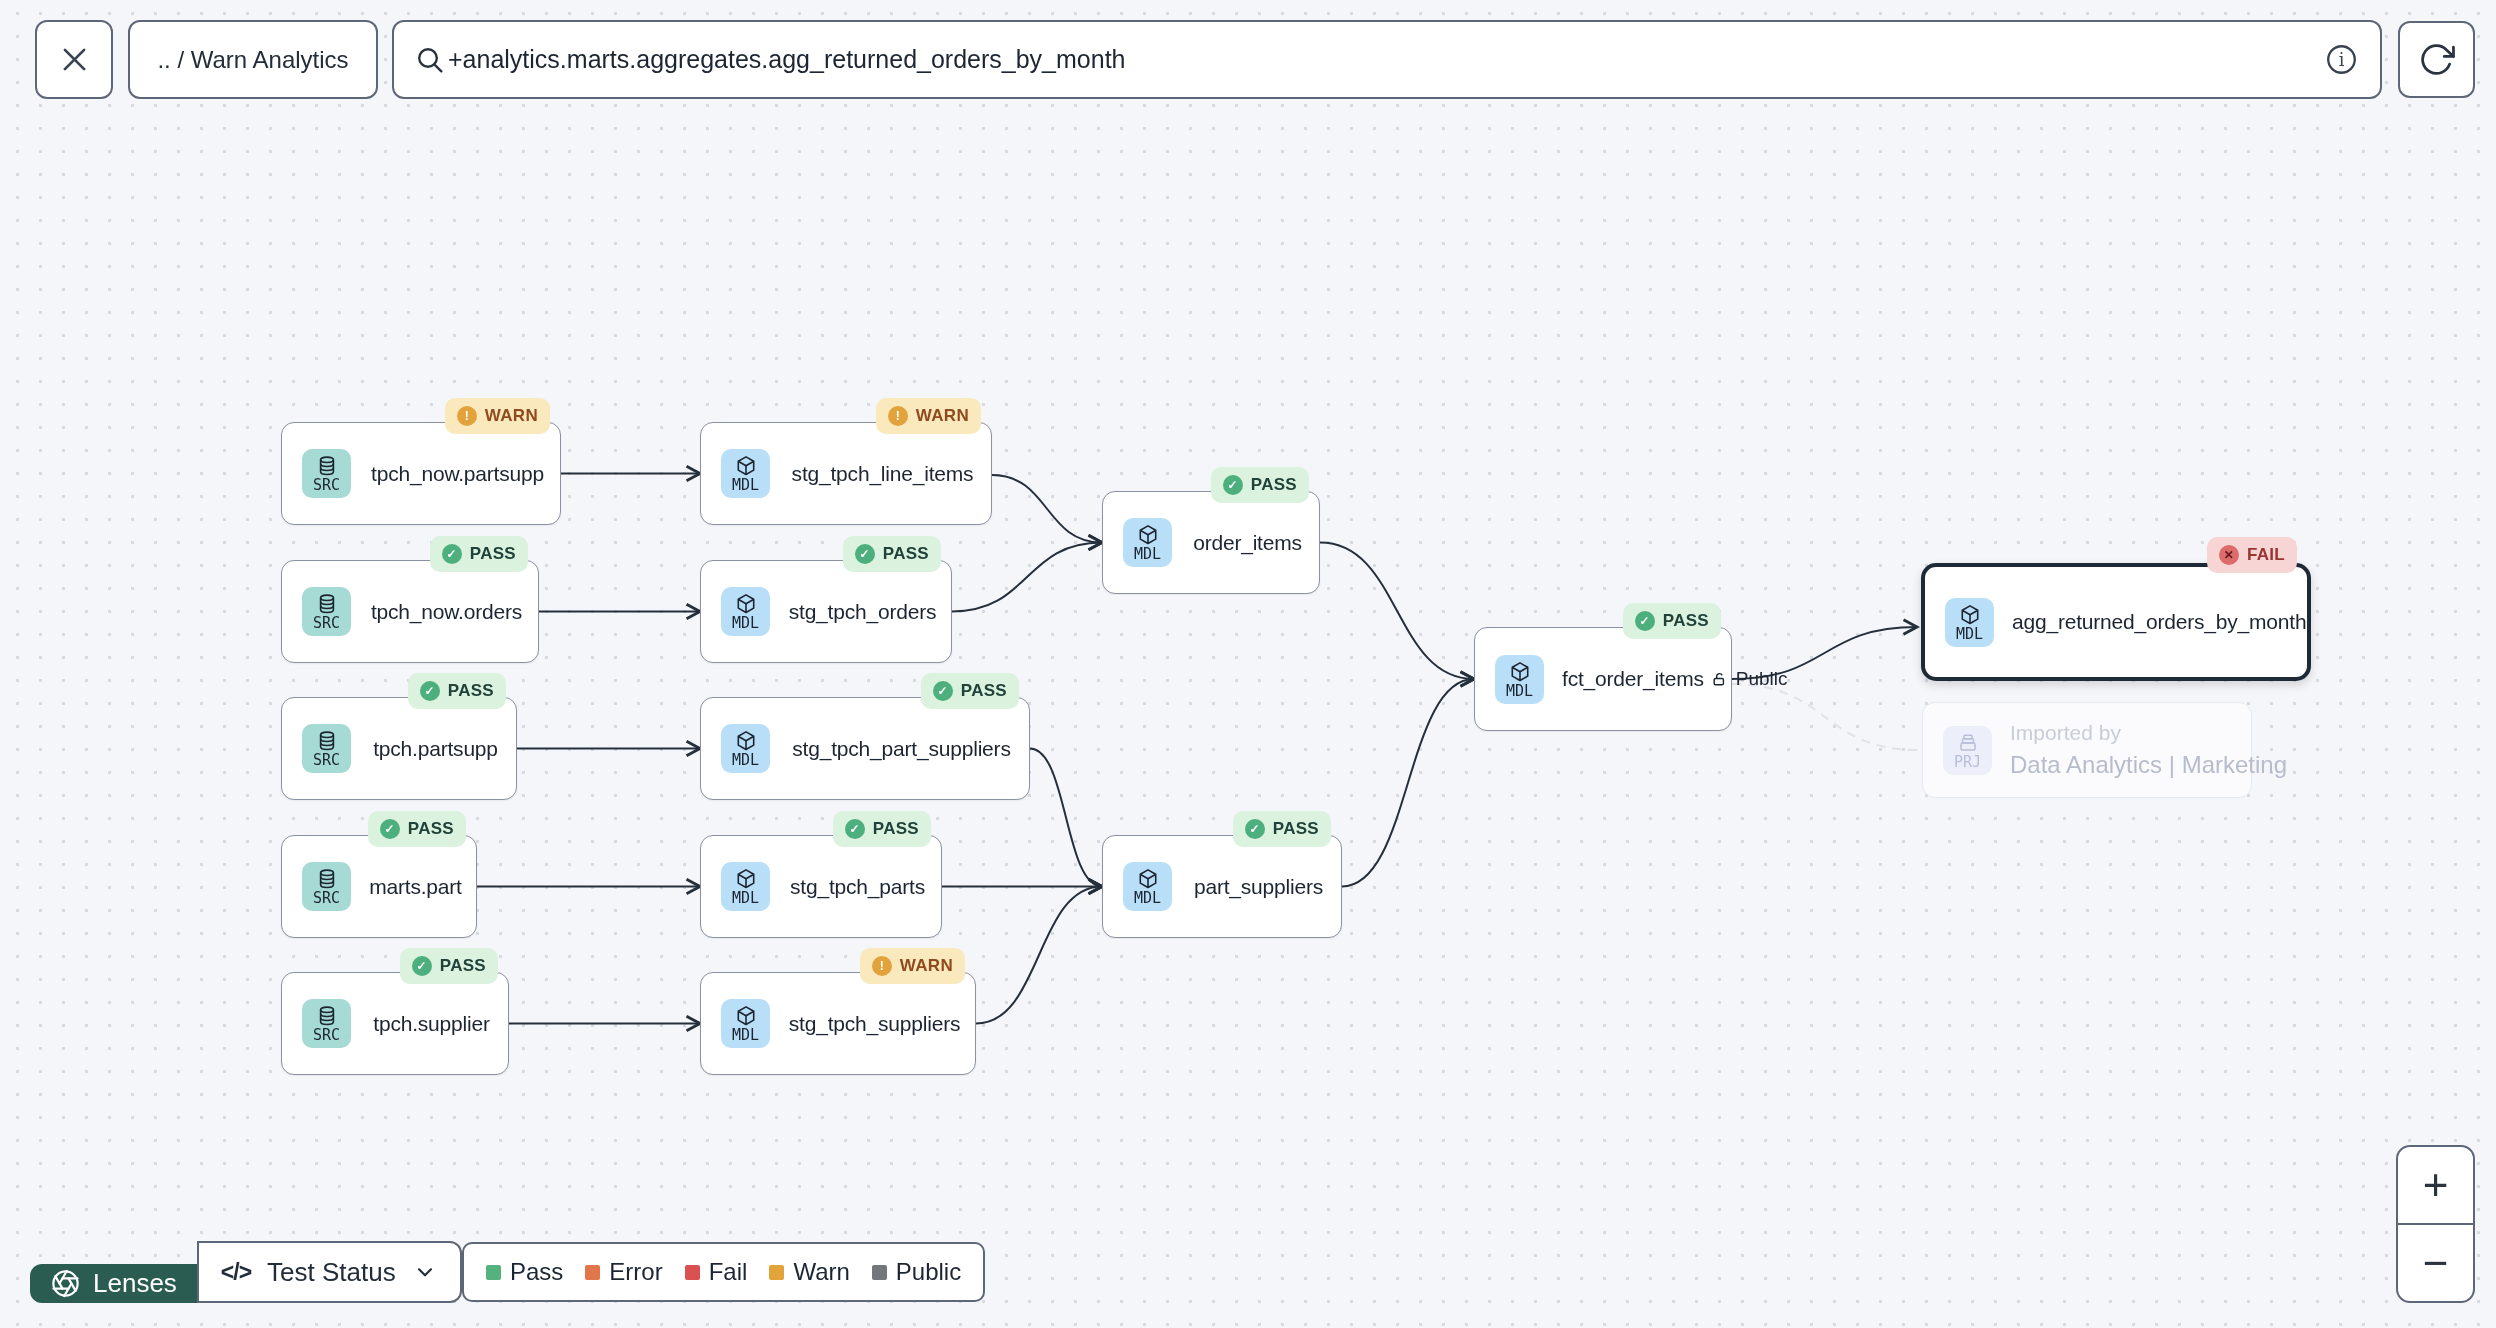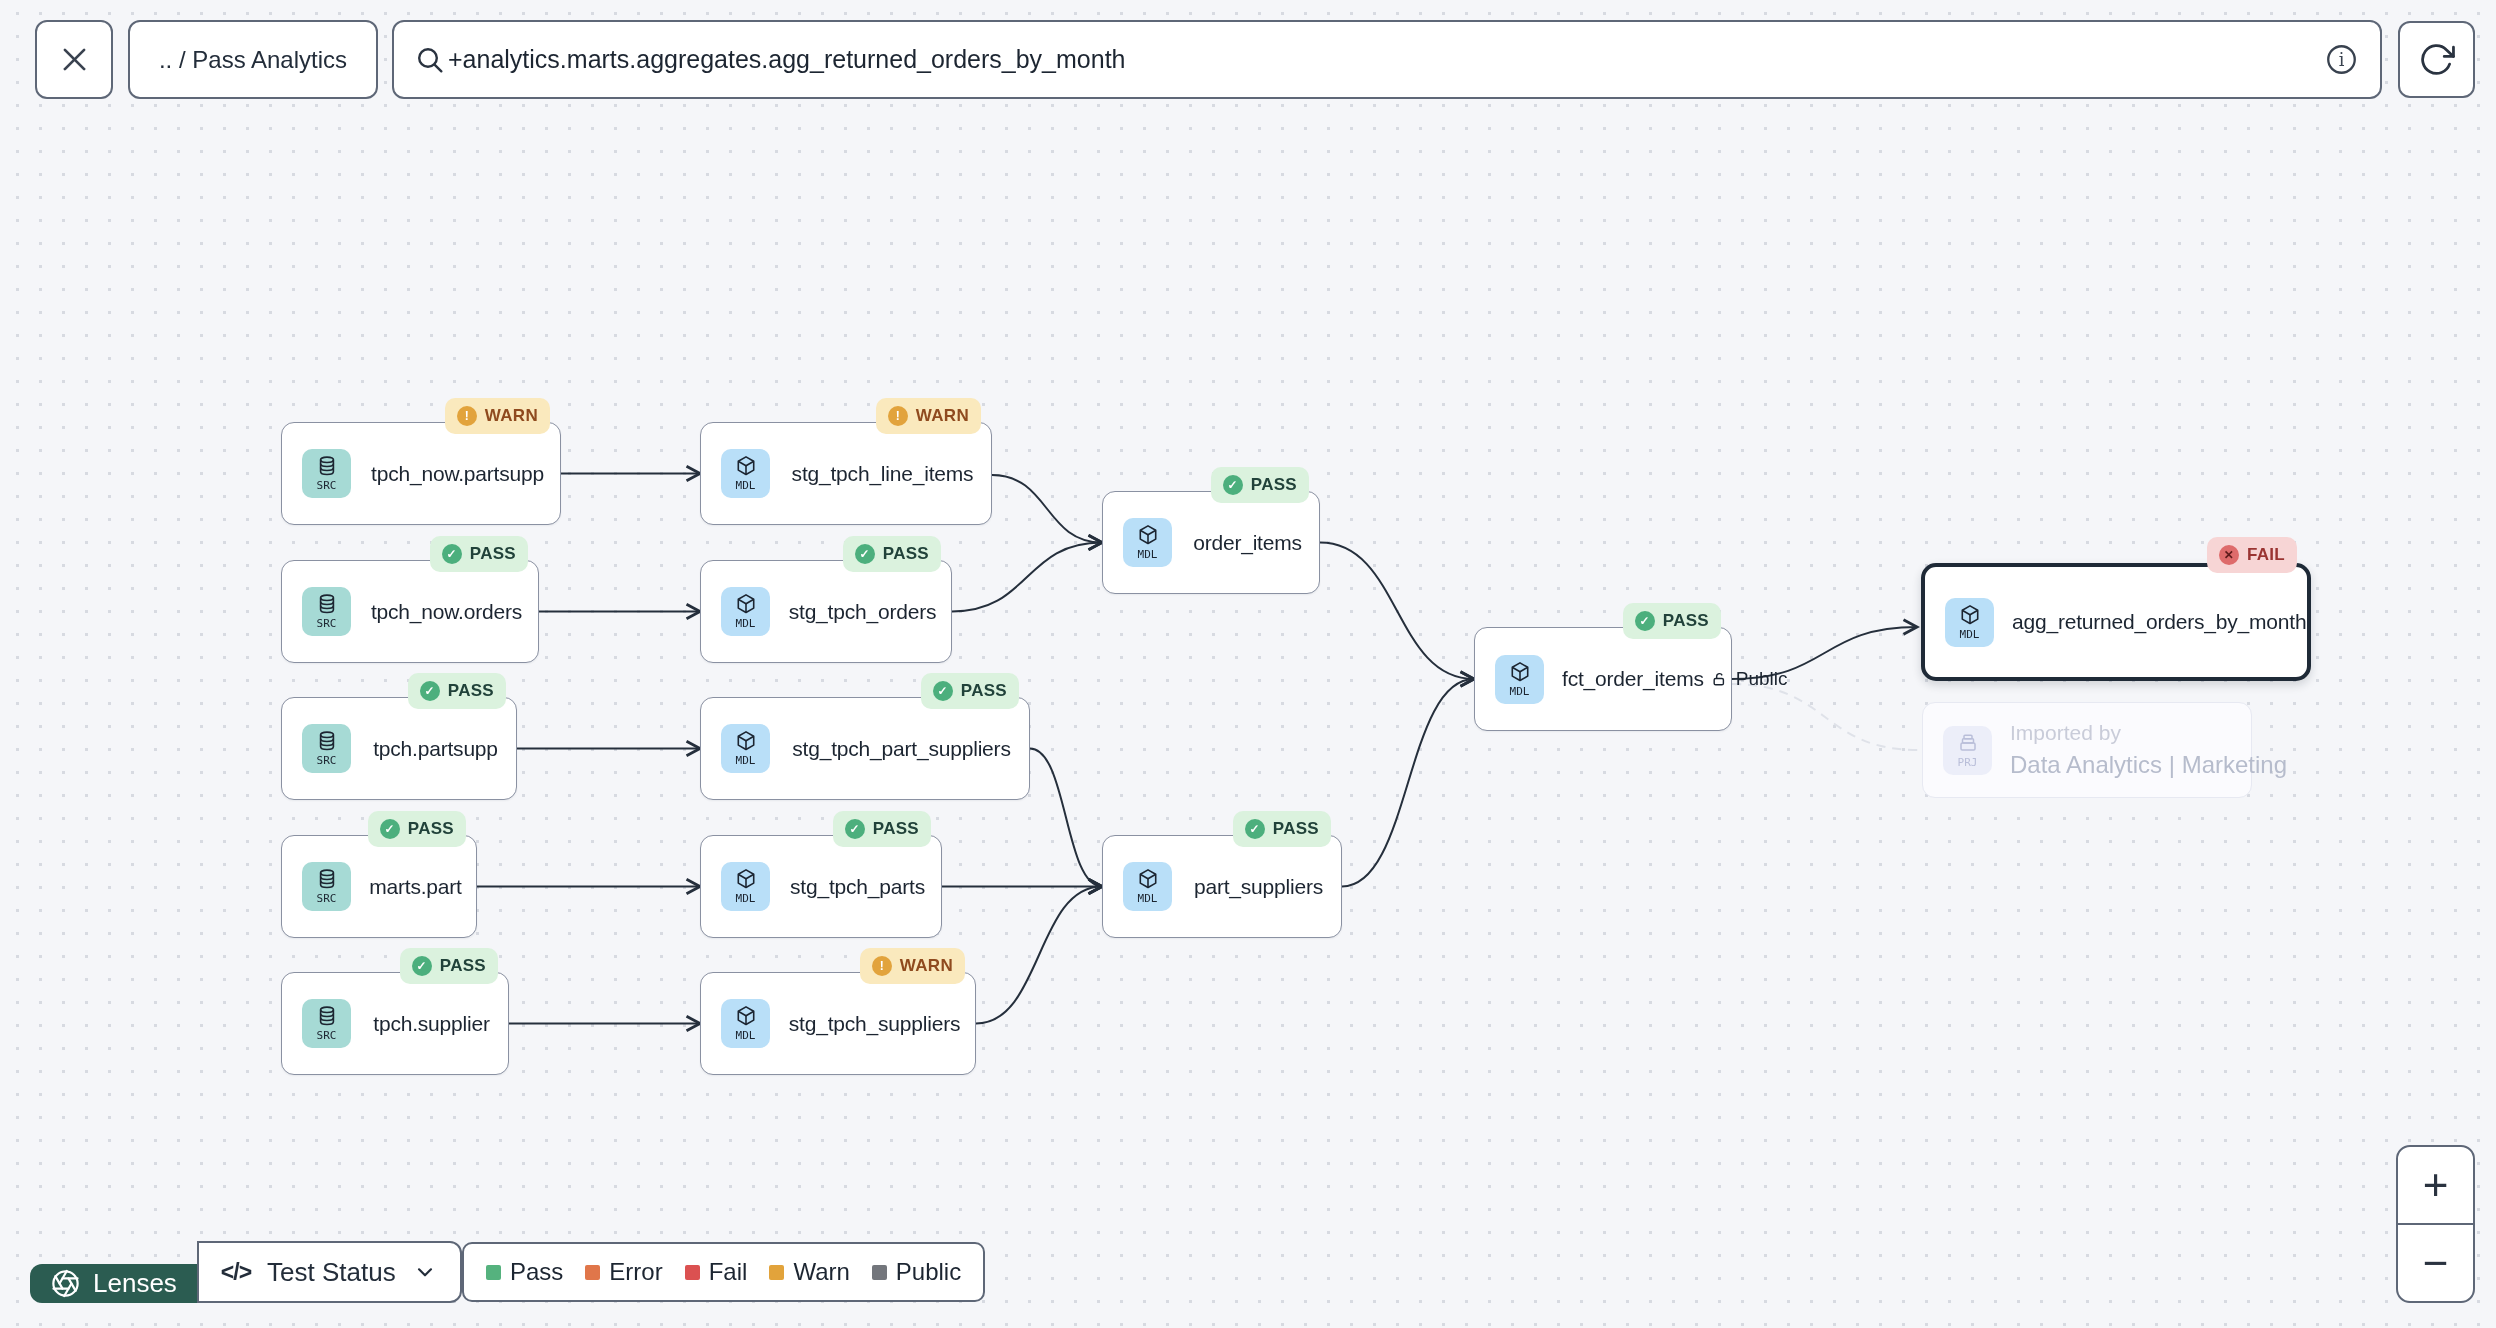--- a/index.html
+++ b/index.html
@@ -26,21 +26,21 @@
   #edges{position:absolute;left:0;top:0;width:2496px;height:1328px;}
   .node{position:absolute;background:#fff;border:1.6px solid #8A91A2;border-radius:13px;
       box-sizing:border-box;display:flex;align-items:center;
       padding:0 14px 0 20px;gap:18px;cursor:pointer;
       box-shadow:0 1px 2px rgba(25,35,50,.06);}
   .node.selected{border:4px solid #1F2A37;border-radius:15px;
       box-shadow:0 4px 10px rgba(20,30,45,.16);}
   .node.faded{border-color:#E7E9F2;background:#FBFBFE;box-shadow:none;}
   .chip{width:49px;height:49px;border-radius:10px;flex:0 0 auto;
       display:flex;flex-direction:column;align-items:center;justify-content:center;gap:0px;}
-  .chip .clbl{font-family:"DejaVu Sans Mono",monospace;font-size:11px;line-height:15px;color:#1C2531;}
+  .chip .clbl{font-family:"DejaVu Sans Mono",monospace;font-size:15px;line-height:15px;color:#1C2531;}
   .chip.prj .clbl{color:#B9BED9;}
   .ntitle{flex:1;text-align:center;font-size:21px;letter-spacing:-0.2px;white-space:nowrap;color:#1C2531;}
   .ncol{display:flex;flex-direction:row;gap:7px;}
   .ncol .ntitle{text-align:left;flex:none;}
   .nsub{display:flex;align-items:center;gap:8px;font-size:19px;color:#1C2531;text-align:center;}
   .fadetext{display:flex;flex-direction:column;gap:6px;white-space:nowrap;}
   .fadetext .l1{font-size:21px;color:#C9CCD9;}
   .fadetext .l2{font-size:24px;color:#B6BCCC;}
   .badge{position:absolute;top:-25px;right:10px;height:36px;border-radius:10px;
       display:flex;align-items:center;gap:8px;padding:0 12px;
@@ -369,21 +369,21 @@
 <div class="tb" id="close-btn">
   <span class="iconwrap">
     <svg viewBox="0 0 24 24" width="33" height="33" fill="none" stroke="#39424F" stroke-width="1.9" stroke-linecap="round">
       <line x1="5" y1="5" x2="19" y2="19"></line>
         <line x1="19" y1="5" x2="5" y2="19"></line>
     </svg>
   </span>
 </div>
 
 <div class="tb" id="crumb-btn">
-  <span>.. / Pass Analytics</span>
+  <span>.. / Warn Analytics</span>
 </div>
 
 <div class="tb" id="search-box">
   <span class="iconwrap">
     <svg viewBox="0 0 24 24" width="32" height="32" fill="none" stroke="#2A3340" stroke-width="1.8" stroke-linecap="round">
       <circle cx="10.5" cy="10.5" r="6.6"></circle>
         <line x1="15.6" y1="15.6" x2="20.5" y2="20.5"></line>
     </svg>
   </span>
   <input type="text" value="+analytics.marts.aggregates.agg_returned_orders_by_month" style="">

